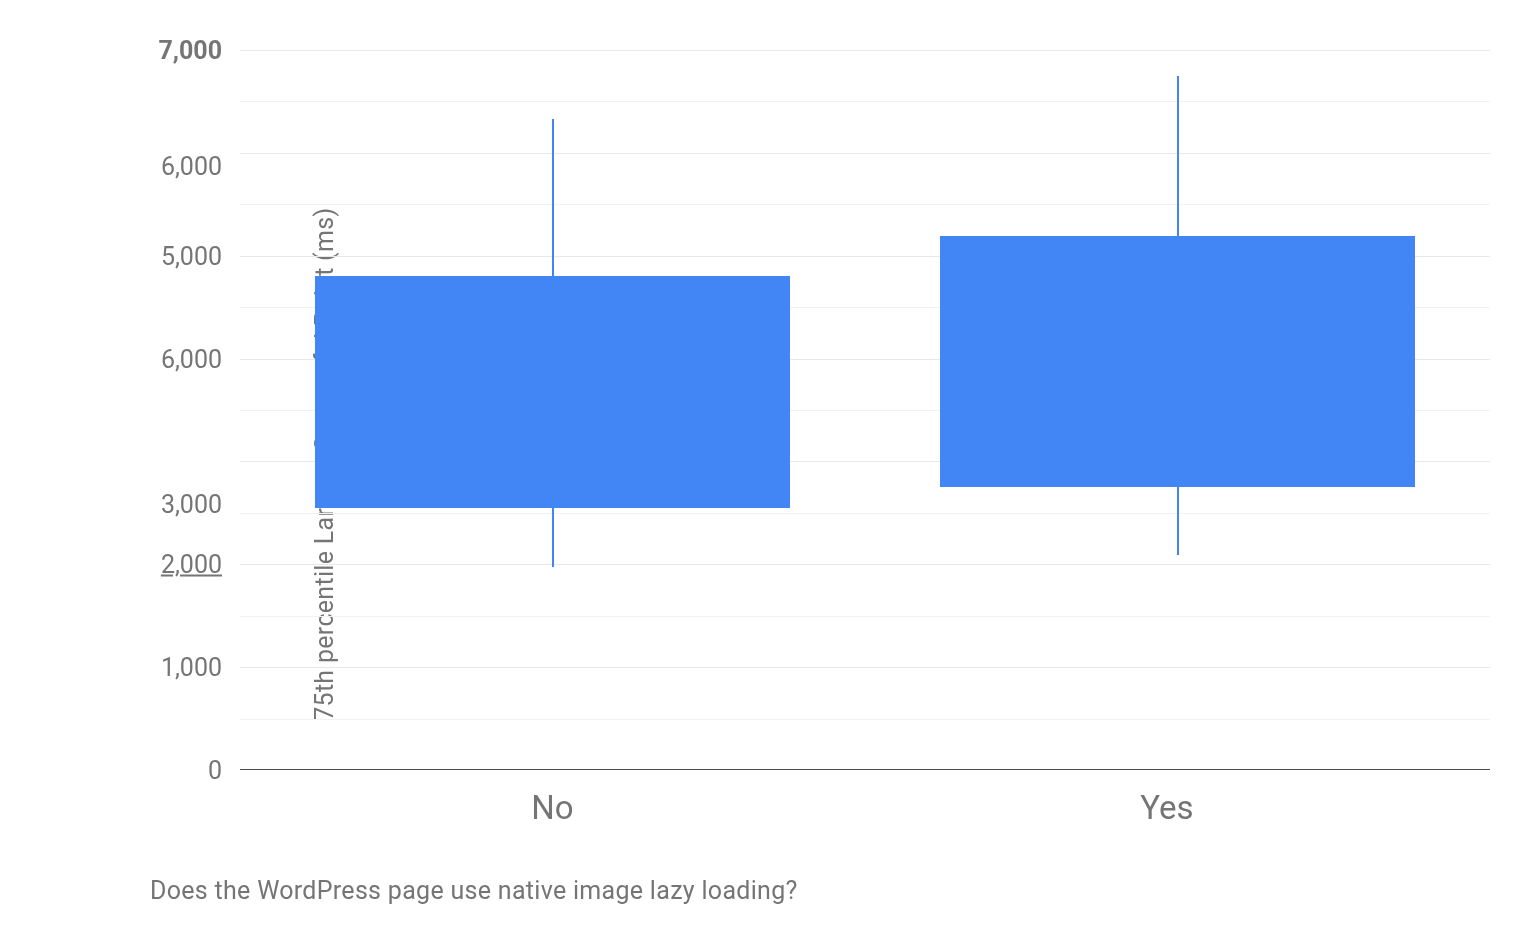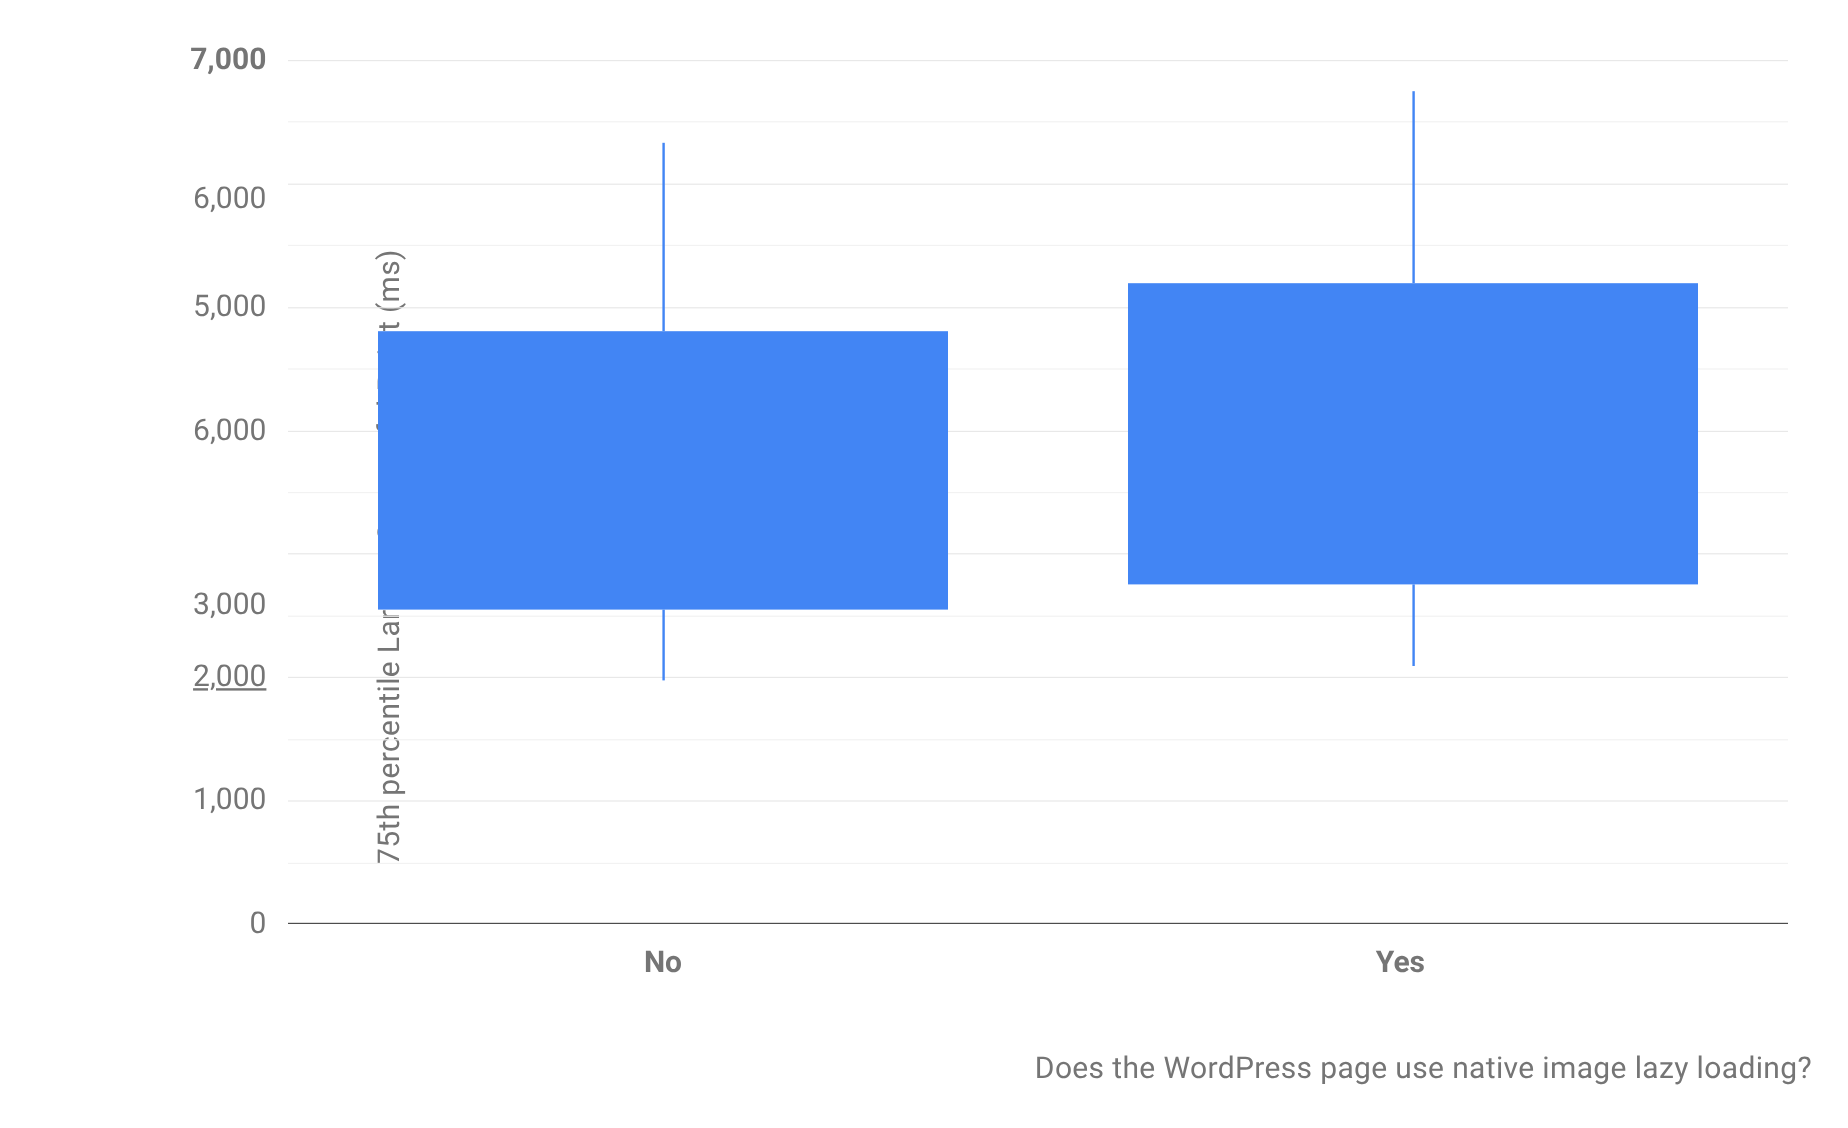--- a/index.html
+++ b/index.html
@@ -30,21 +30,21 @@
       font-size: 25px;
       color: #757575;
       white-space: nowrap;
       letter-spacing: 0.3px;
     }
     .x-axis-label {
       position: absolute;
       bottom: 15px;
       left: 0;
       width: 100%;
-      text-align: right;
+      text-align: left;
       font-size: 25px;
       color: #757575;
       padding-left: 100px;
       letter-spacing: 0.3px;
     }
     .plot-area {
       position: absolute;
       left: 190px;
       top: 30px;
       width: 1250px;
@@ -76,25 +76,24 @@
       padding-right: 18px;
       font-size: 25px;
       color: #757575;
       transform: translateY(-50%);
       white-space: nowrap;
     }
     .x-tick-label {
       position: absolute;
       top: 100%;
       padding-top: 18px;
-      font-size: 25px;
+      font-size: 33px;
       color: #757575;
       transform: translateX(-50%);
       white-space: nowrap;
-      font-weight: bold;
     }
     .box {
       position: absolute;
       background: #4285f4;
     }
     .whisker {
       position: absolute;
       width: 2px;
       background: #4285f4;
       transform: translateX(-50%);

